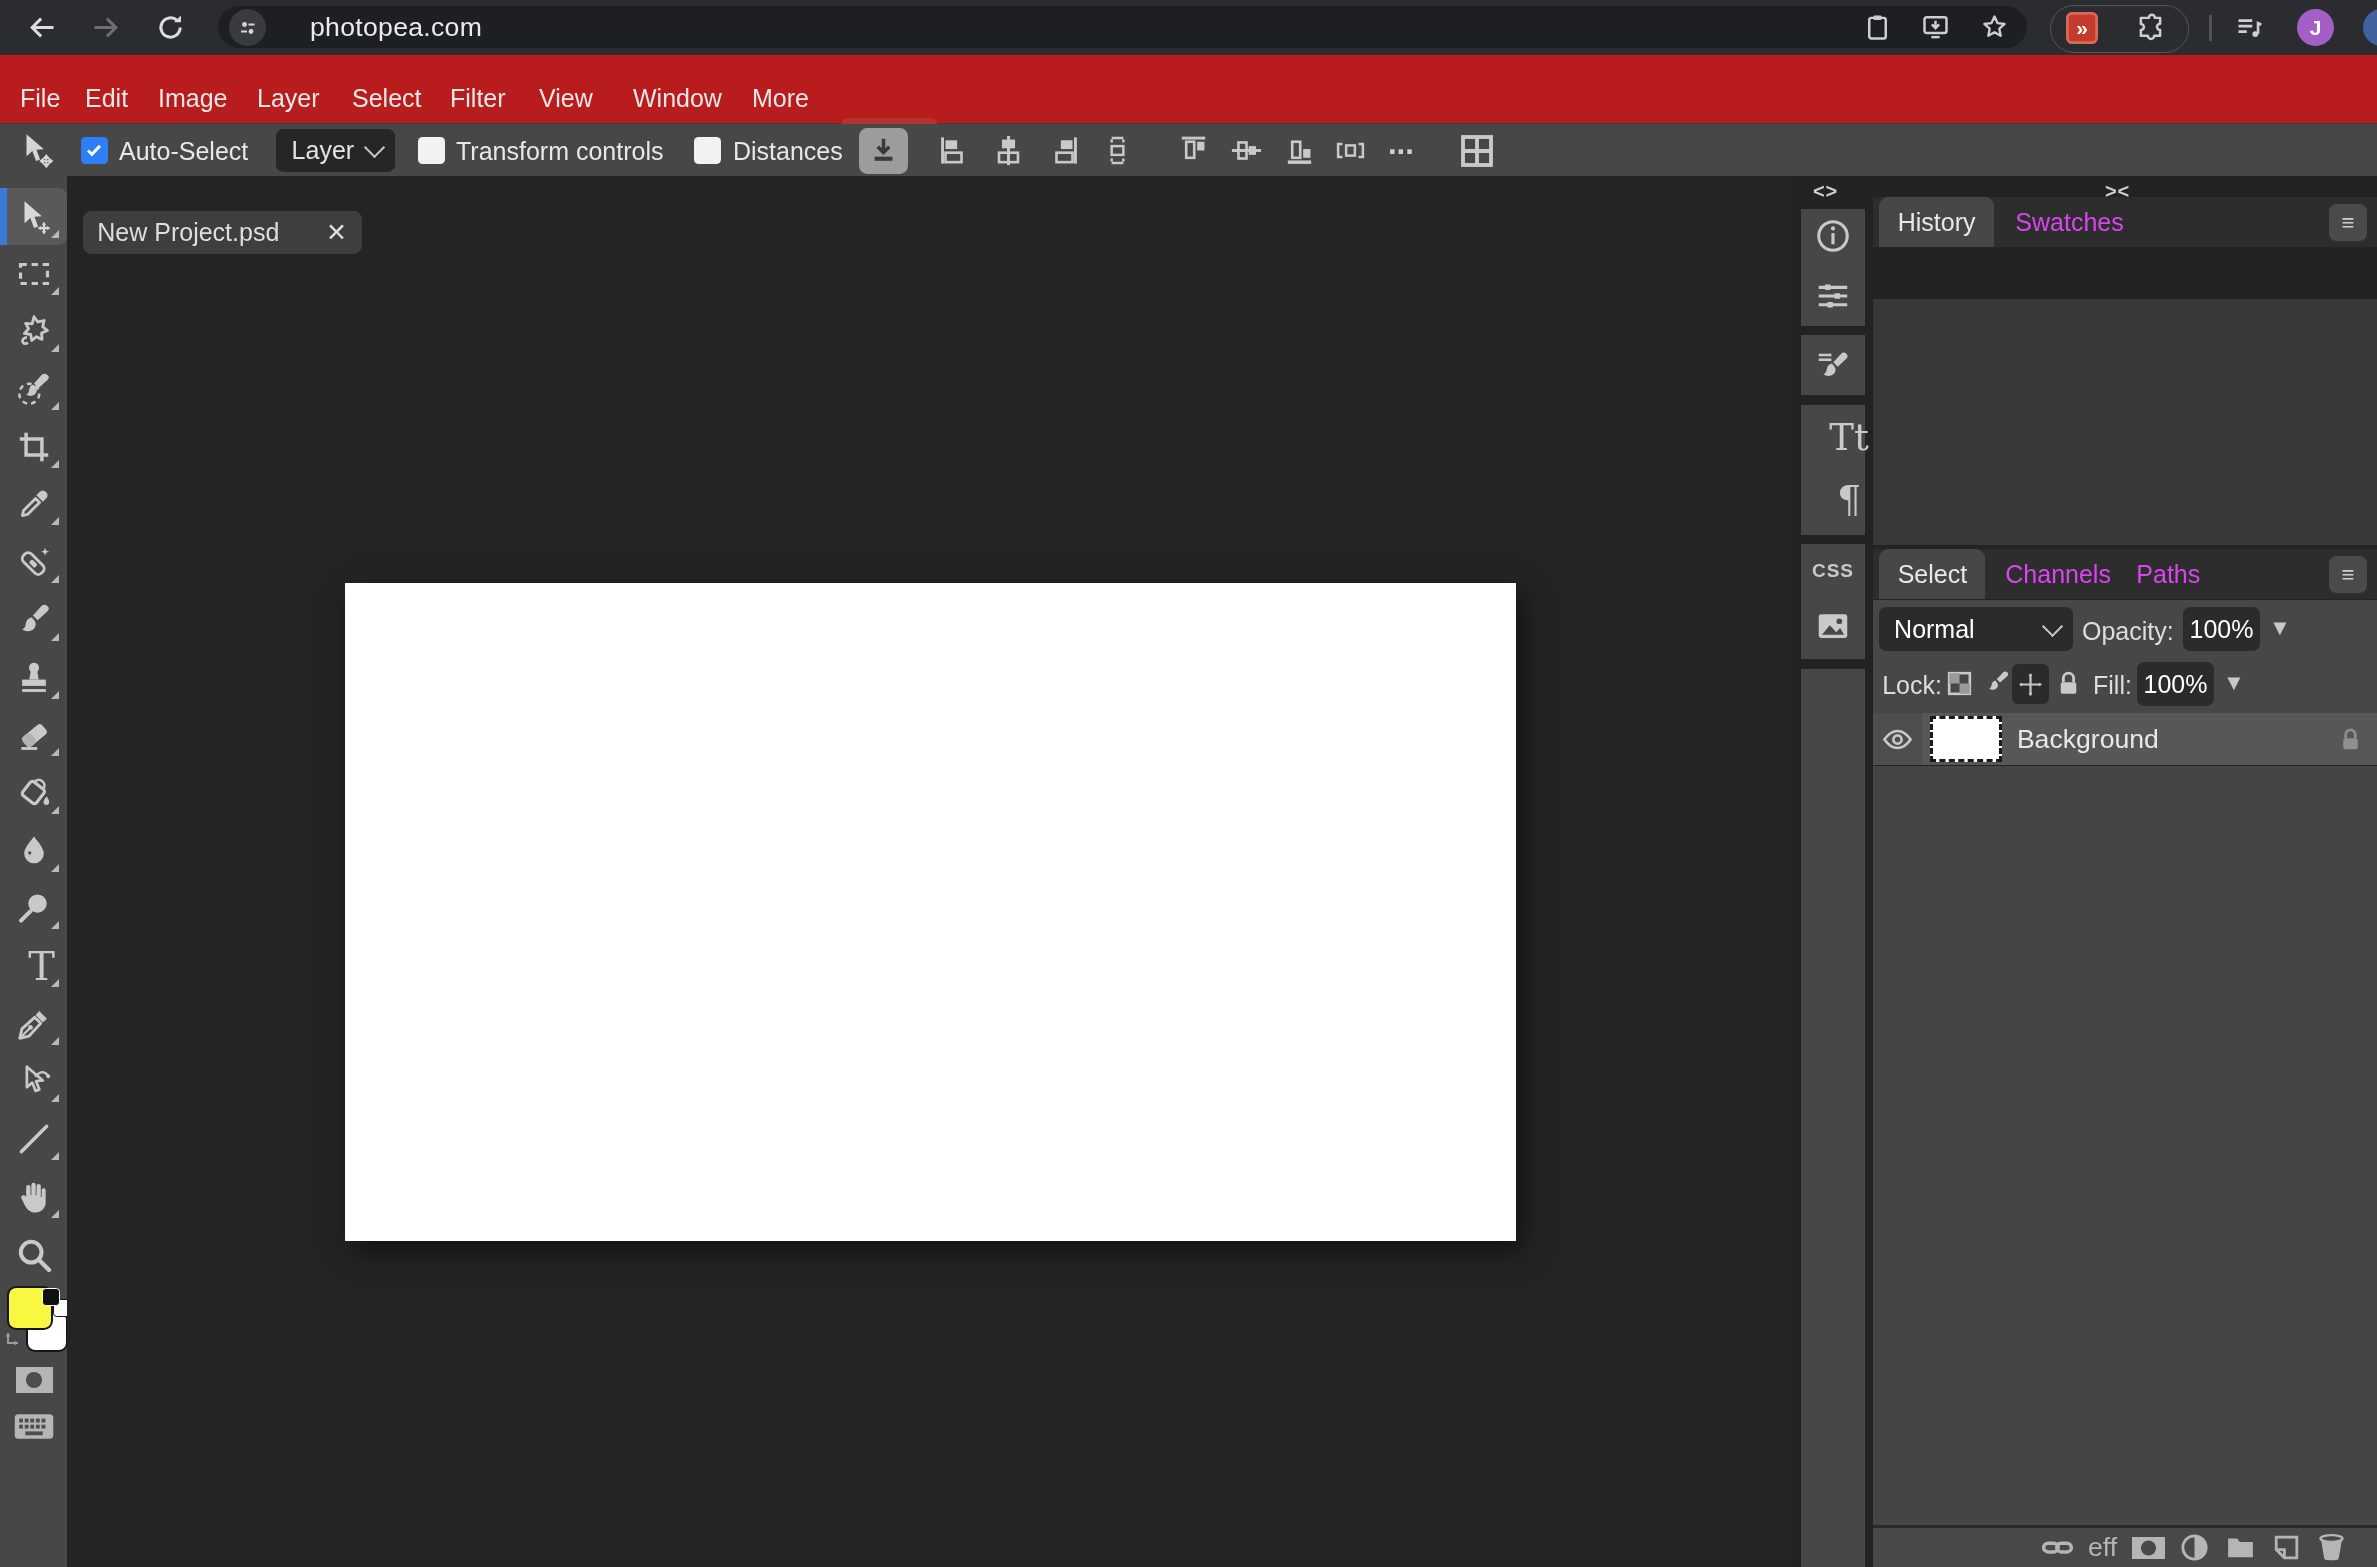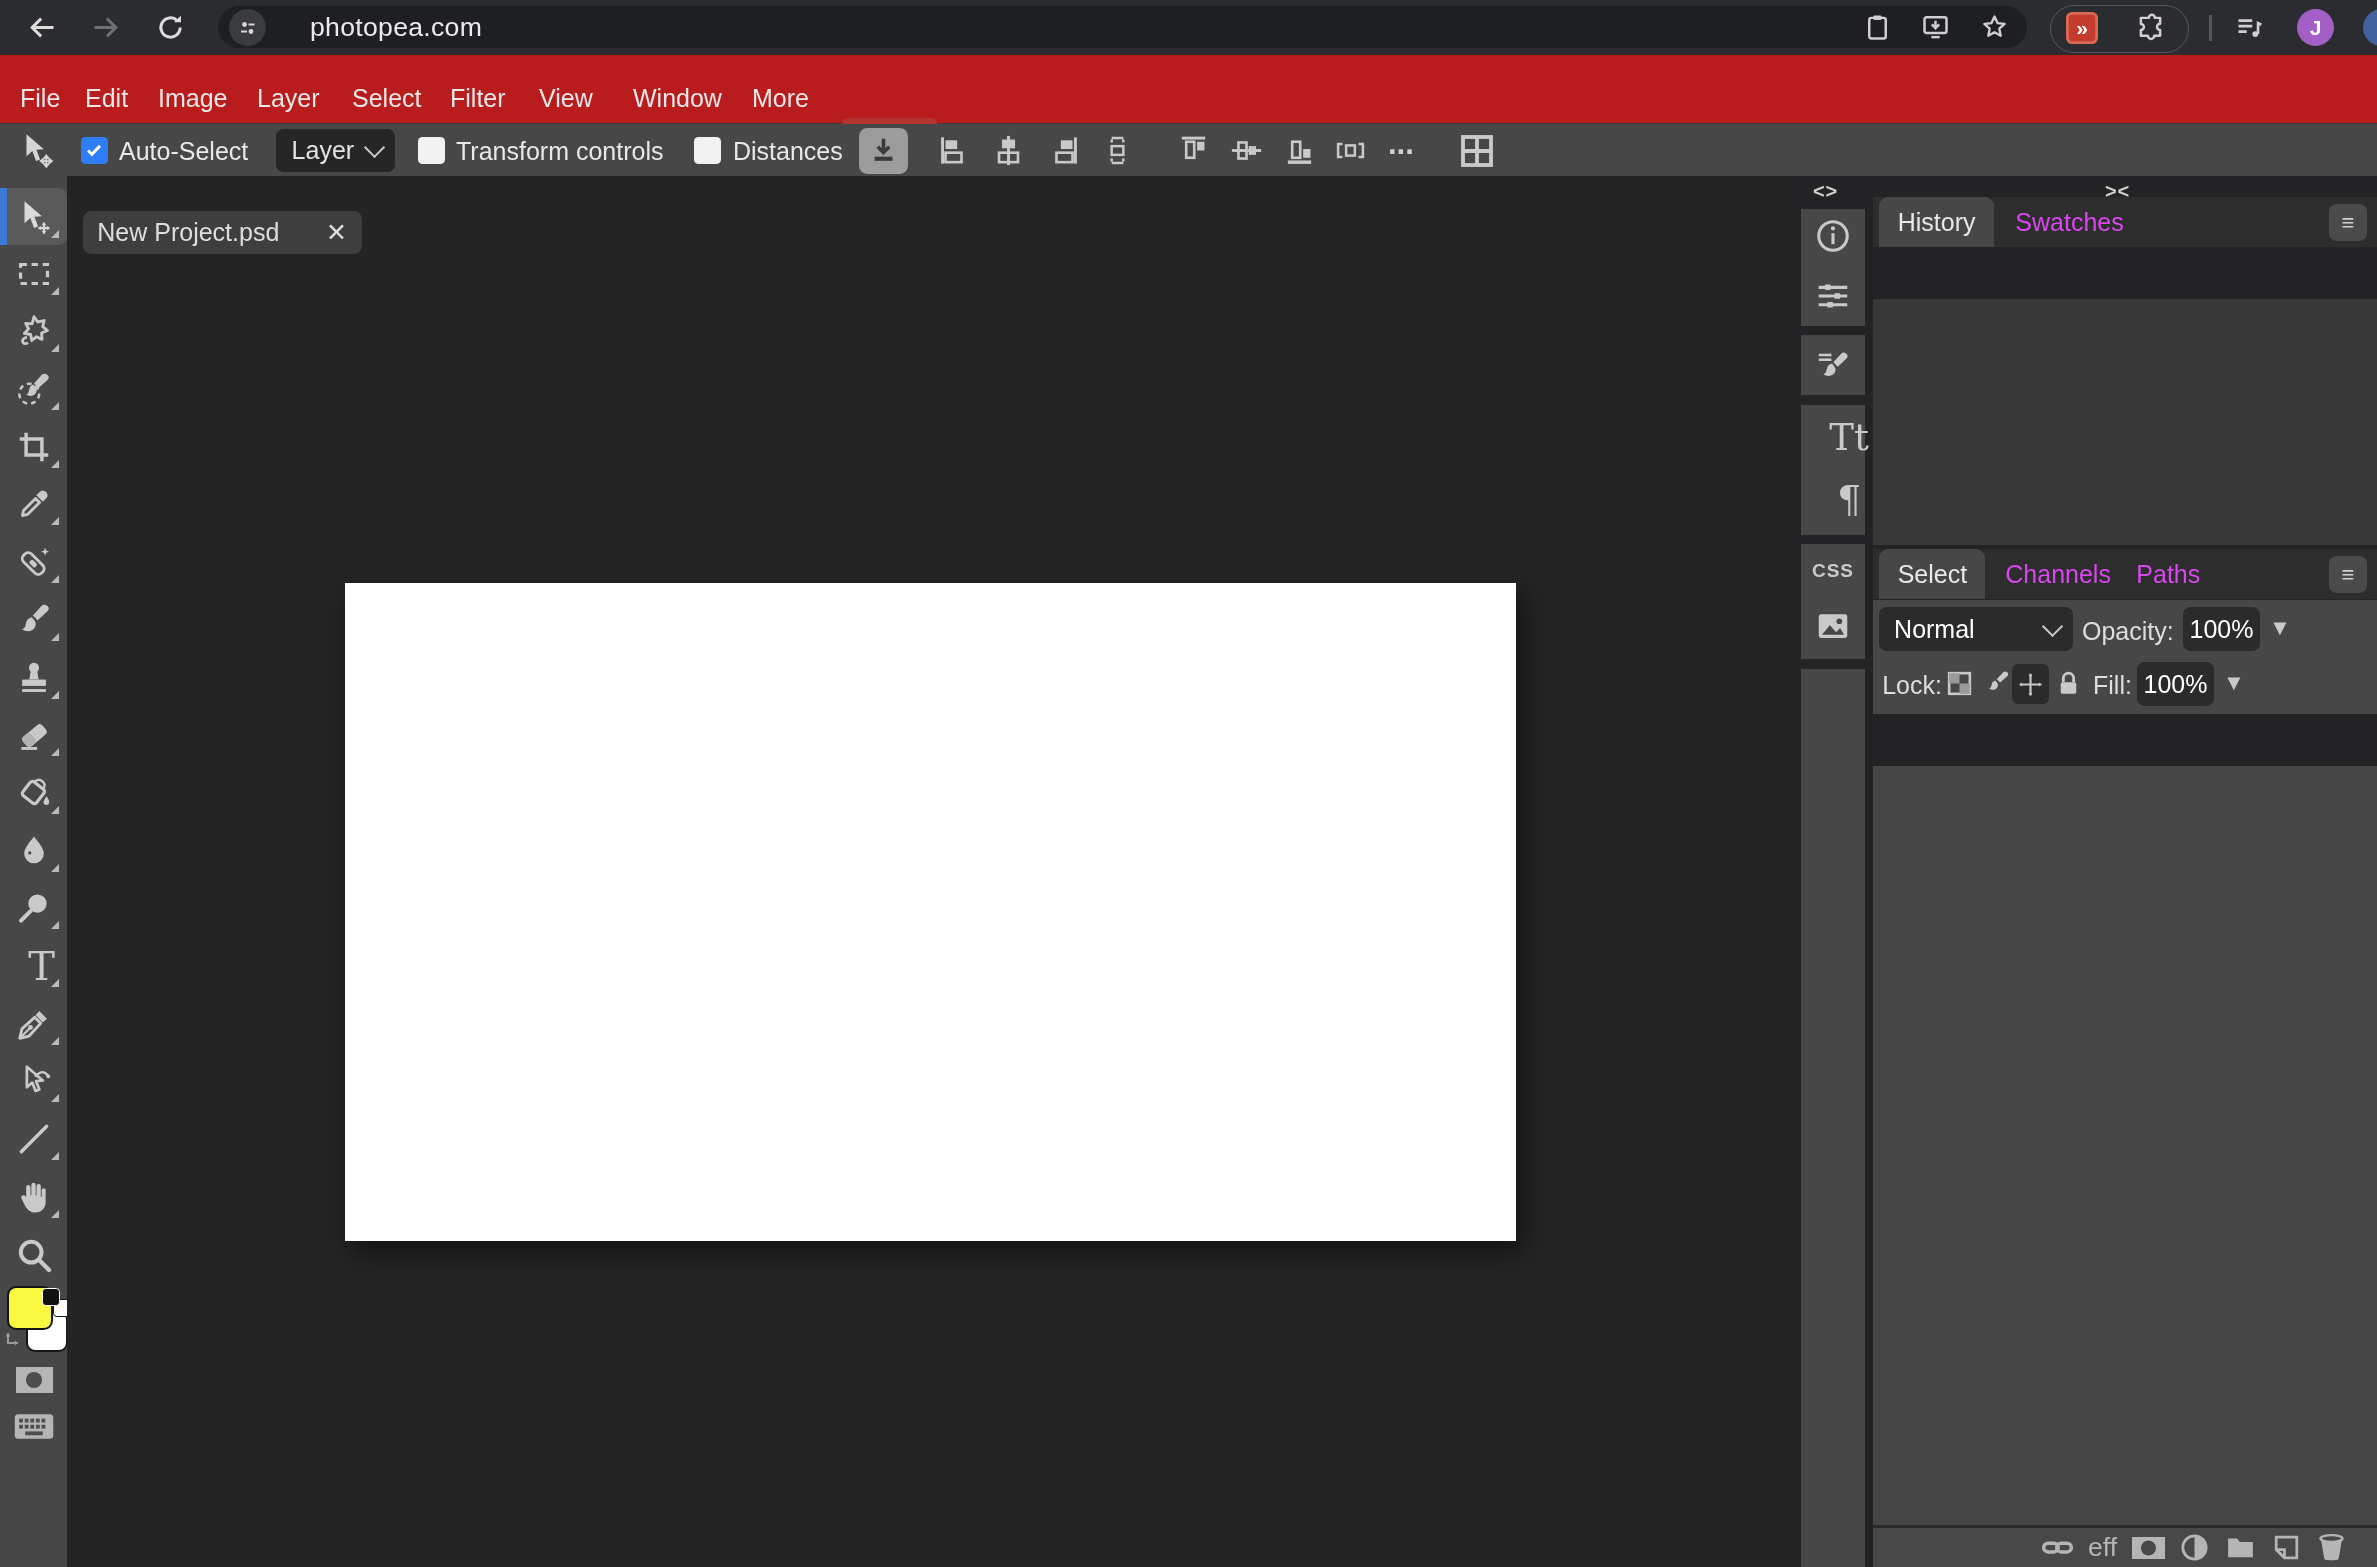--- a/index.html
+++ b/index.html
@@ -542,20 +542,36 @@
       <svg width="31" height="31" viewBox="0 0 24 24">
           <path d="M8 11V8a4 4 0 0 1 8 0v3" fill="none" stroke="#c9c9c9" stroke-width="2.2"></path>
           <rect x="6" y="11" width="12" height="9" rx="1.5" fill="#c9c9c9"></rect>
         </svg>
     </div>
     <span class="abs plabel" style="left:220px;top:71px">Fill:</span>
     <div class="well abs" style="left:264px;top:62px;width:77px;height:44px">100%</div>
     <span class="abs tri" style="left:350px;top:70px">▼</span>
   </div>
 
+  <div id="layer-row" class="abs">
+    <div id="eye-cell">
+      <svg width="33" height="33" viewBox="0 0 24 24">
+          <path d="M2.5 12C5.4 7.8 8.9 5.8 12 5.8s6.6 2 9.5 6.2c-2.9 4.2-6.4 6.2-9.5 6.2s-6.6-2-9.5-6.2z" fill="none" stroke="#c9c9c9" stroke-width="1.9"></path>
+          <circle cx="12" cy="12" r="3" fill="none" stroke="#c9c9c9" stroke-width="1.9"></circle>
+        </svg>
+    </div>
+    <div id="layer-thumb"></div>
+    <span id="layer-name">Background</span>
+    <div style="margin-left:auto;margin-right:13px">
+      <svg width="29" height="29" viewBox="0 0 24 24">
+          <path d="M8 11V8a4 4 0 0 1 8 0v3" fill="none" stroke="#8f8f8f" stroke-width="2.2"></path>
+          <rect x="6" y="11" width="12" height="9" rx="1.5" fill="#8f8f8f"></rect>
+        </svg>
+    </div>
+  </div>
   <div class="abs" style="left:1873px;top:766px;width:505px;height:759px;background:#454545"></div>
   <div class="abs" style="left:1873px;top:1525px;width:505px;height:2.7px;background:#2a2a2a"></div>
   <div id="bottom-bar" class="abs"></div>
 
   <div class="bicon" style="left:2039px">
     <svg width="35" height="35" viewBox="0 0 24 24">
         <rect x="2.5" y="9" width="10" height="6" rx="3" fill="none" stroke="#b5b5b5" stroke-width="2.4"></rect>
         <rect x="11.5" y="9" width="10" height="6" rx="3" fill="none" stroke="#b5b5b5" stroke-width="2.4"></rect>
       </svg>
   </div>

